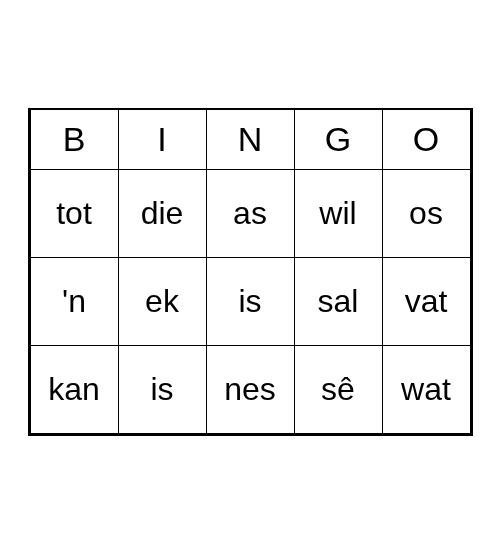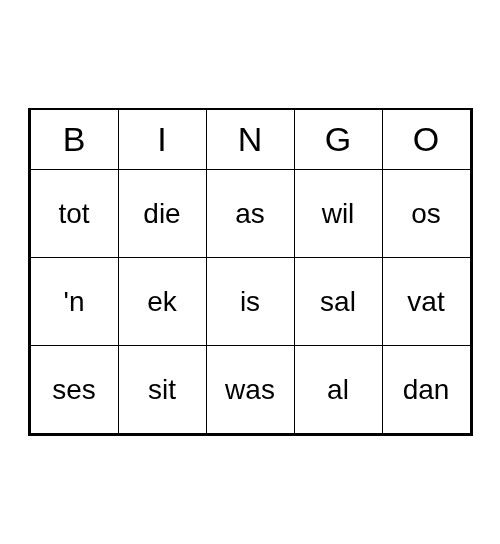--- a/index.html
+++ b/index.html
@@ -39,21 +39,21 @@
     }
 
     .bingo-table th {
       font-size: 34px;
       font-weight: normal;
       height: 60px;
       border-top: none;
     }
 
     .bingo-table td {
-      font-size: 28px;
+      font-size: 32px;
     }
   </style>
 </head>
 <body>
 
 <div class="bingo-card">
   <table class="bingo-table">
     <thead>
       <tr>
       <th>B</th>
@@ -72,21 +72,21 @@
           <td>os</td>
         </tr>
         <tr>
           <td>'n</td>
           <td>ek</td>
           <td>is</td>
           <td>sal</td>
           <td>vat</td>
         </tr>
         <tr>
-          <td>ses</td>
-          <td>sit</td>
-          <td>was</td>
-          <td>al</td>
-          <td>dan</td>
+          <td>kan</td>
+          <td>is</td>
+          <td>nes</td>
+          <td>sê</td>
+          <td>wat</td>
         </tr>
       </tbody>
   </table>
 </div>
 
 </body></html>

